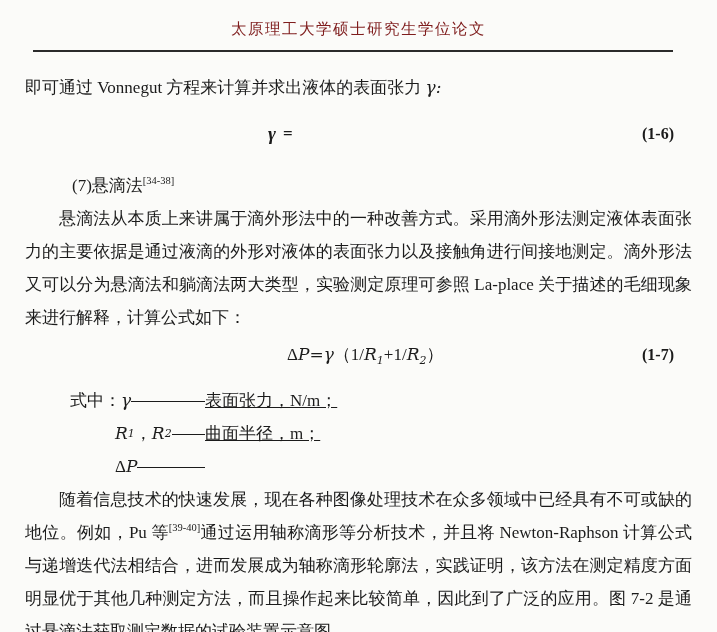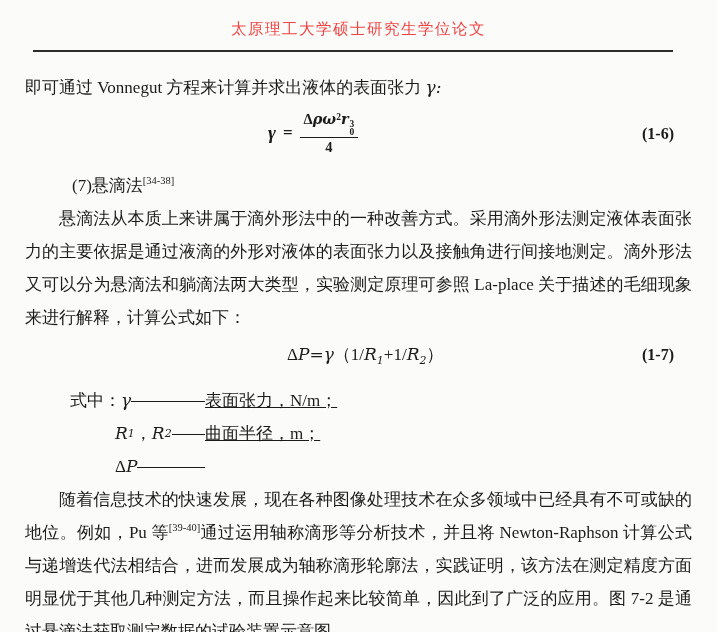--- a/index.html
+++ b/index.html
@@ -11,21 +11,21 @@
   }
   .page{
     position:relative;width:717px;height:632px;
     background:#fbfbf9;
     color:#1b1b1b;
   }
   .header-title{
     position:absolute;top:19px;left:0;right:0;
     text-align:center;
     font-size:15.5px;letter-spacing:1.5px;
-    color:#ef4444;
+    color:#7f1d1d;
   }
   .header-rule{
     position:absolute;top:50px;left:33px;width:640px;
     border-top:2px solid #2b2b2b;height:0;
   }
   .content{
     position:absolute;top:71px;left:25px;width:667px;
     font-size:17px;line-height:33px;
     text-align:justify;
   }
@@ -74,27 +74,20 @@
   <div class="header-rule"></div>
 
   <div class="content">
 
     <div class="intro"><span>即可通过 Vonnegut 方程来计算并求出液体的表面张力 </span><i class="var">γ:</i></div>
 
     <div class="eq-row eq16">
       <span class="eq-body">
         <span class="gamma">γ</span>
         <span class="equals">=</span>
-        <span class="frac">
-          <span class="num"><span>Δ</span><i class="var">ρω</i><sup>2</sup><i class="var">r</i><span class="ss">
-                <span>3</span>
-                <span>0</span>
-              </span></span>
-          <span class="den">4</span>
-        </span>
       </span>
       <span class="eq-tag">(1-6)</span>
     </div>
 
     <div class="section-heading"><span>(7)悬滴法</span><sup class="cite">[34-38]</sup></div>
 
     <p class="para"><span class="ind"></span><span>悬滴法从本质上来讲属于滴外形法中的一种改善方式。采用滴外形法测定液体表面张力的主要依据是通过液滴的外形对液体的表面张力以及接触角进行间接地测定。滴外形法又可以分为悬滴法和躺滴法两大类型，实验测定原理可参照 La-place 关于描述的毛细现象来进行解释，计算公式如下：</span></p>
 
     <div class="eq-row eq17">
       <span class="eq-body"><span>Δ</span><i class="var">P</i><i class="var">=γ</i><span>（</span><span>1/</span><i class="var">R</i><sub><i class="var">1</i></sub><span>+1/</span><i class="var">R</i><sub><i class="var">2</i></sub><span>）</span></span>

